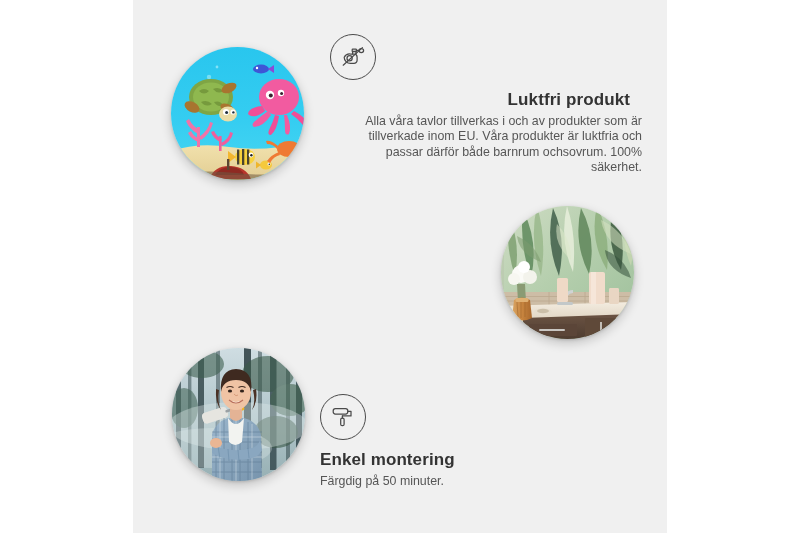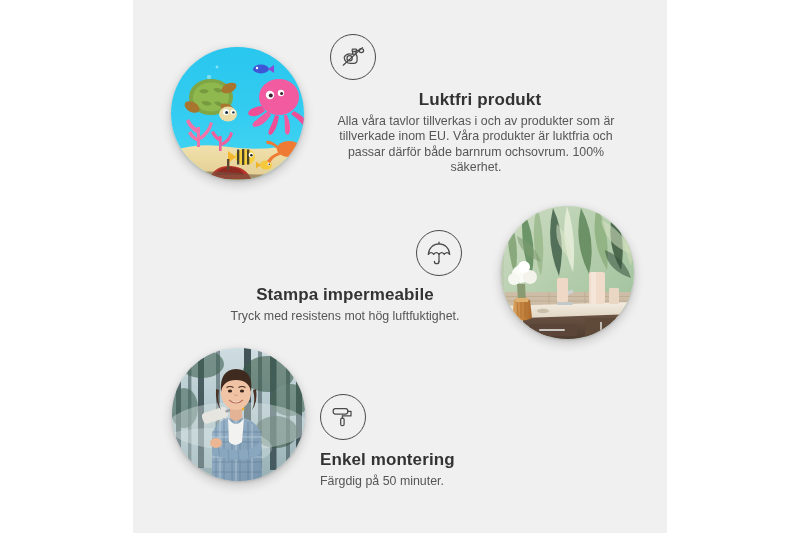--- a/index.html
+++ b/index.html
@@ -24,23 +24,23 @@
   .icon-wrap svg{display:block;}
   .b-title{
     color:#333333;font-weight:bold;letter-spacing:.1px;
     font-size:17px;line-height:21px;margin:9px 0 4px 0;
   }
   .b-body{
     color:#565656;font-size:12.4px;line-height:15.4px;margin:0;
   }
 
   
-  #block1{left:330px;top:34px;width:300px;text-align:center;}
+  #block1{left:330px;top:34px;width:300px;text-align:right;}
   #block1 .icon-wrap{margin-left:0;}
-  #block1 .b-body{width:292px;}
+  #block1 .b-body{width:292px;margin-left:20px;}
 
   
   #block2{left:205px;top:230px;width:280px;text-align:center;}
   #block2 .icon-wrap{margin:0 auto;margin-left:211px;}
   #block2 .b-title{margin-top:8px;}
 
   
   #block3{left:320px;top:394px;width:290px;text-align:left;}
 
   
@@ -368,38 +368,20 @@
 
         <circle cx="10.6" cy="15.2" r="2.6"></circle>
 
         <line x1="4.2" y1="22.2" x2="23.4" y2="4.6"></line>
       </svg>
     </div>
     <div class="b-title">Luktfri produkt</div>
     <p class="b-body">Alla våra tavlor tillverkas i och av produkter som är tillverkade inom EU. Våra produkter är luktfria och passar därför både barnrum ochsovrum. 100% säkerhet.</p>
   </div>
 
-  <div class="block" id="block2">
-    <div class="icon-wrap">
-      <svg width="28" height="28" viewBox="0 0 28 28" fill="none" stroke="#4a4a4a" stroke-width="1.25" stroke-linecap="round" stroke-linejoin="round">
-
-        <path d="M3.4 15.4 a10.6 10.6 0 0 1 21.2 0"></path>
-
-        <path d="M3.4 15.4 q2.65 -3.4 5.3 0 q2.65 -3.4 5.3 0 q2.65 -3.4 5.3 0 q2.65 -3.4 5.3 0"></path>
-
-        <line x1="14" y1="15.4" x2="14" y2="22.4"></line>
-
-        <path d="M14 22.4 a2.3 2.3 0 0 1 -4.6 0"></path>
-
-        <line x1="14" y1="4.8" x2="14" y2="3"></line>
-      </svg>
-    </div>
-    <div class="b-title">Stampa impermeabile</div>
-    <p class="b-body">Tryck med resistens mot hög luftfuktighet.</p>
-  </div>
 
   <div class="block" id="block3">
     <div class="icon-wrap">
       <svg width="28" height="28" viewBox="0 0 28 28" fill="none" stroke="#4a4a4a" stroke-width="1.25" stroke-linecap="round" stroke-linejoin="round">
 
         <rect x="4.2" y="5.6" width="14.6" height="5.4" rx="2.2"></rect>
 
         <path d="M18.8 8.3 h3.2 v4.6 h-8.6"></path>
 
         <path d="M13.4 12.9 v2.2"></path>

